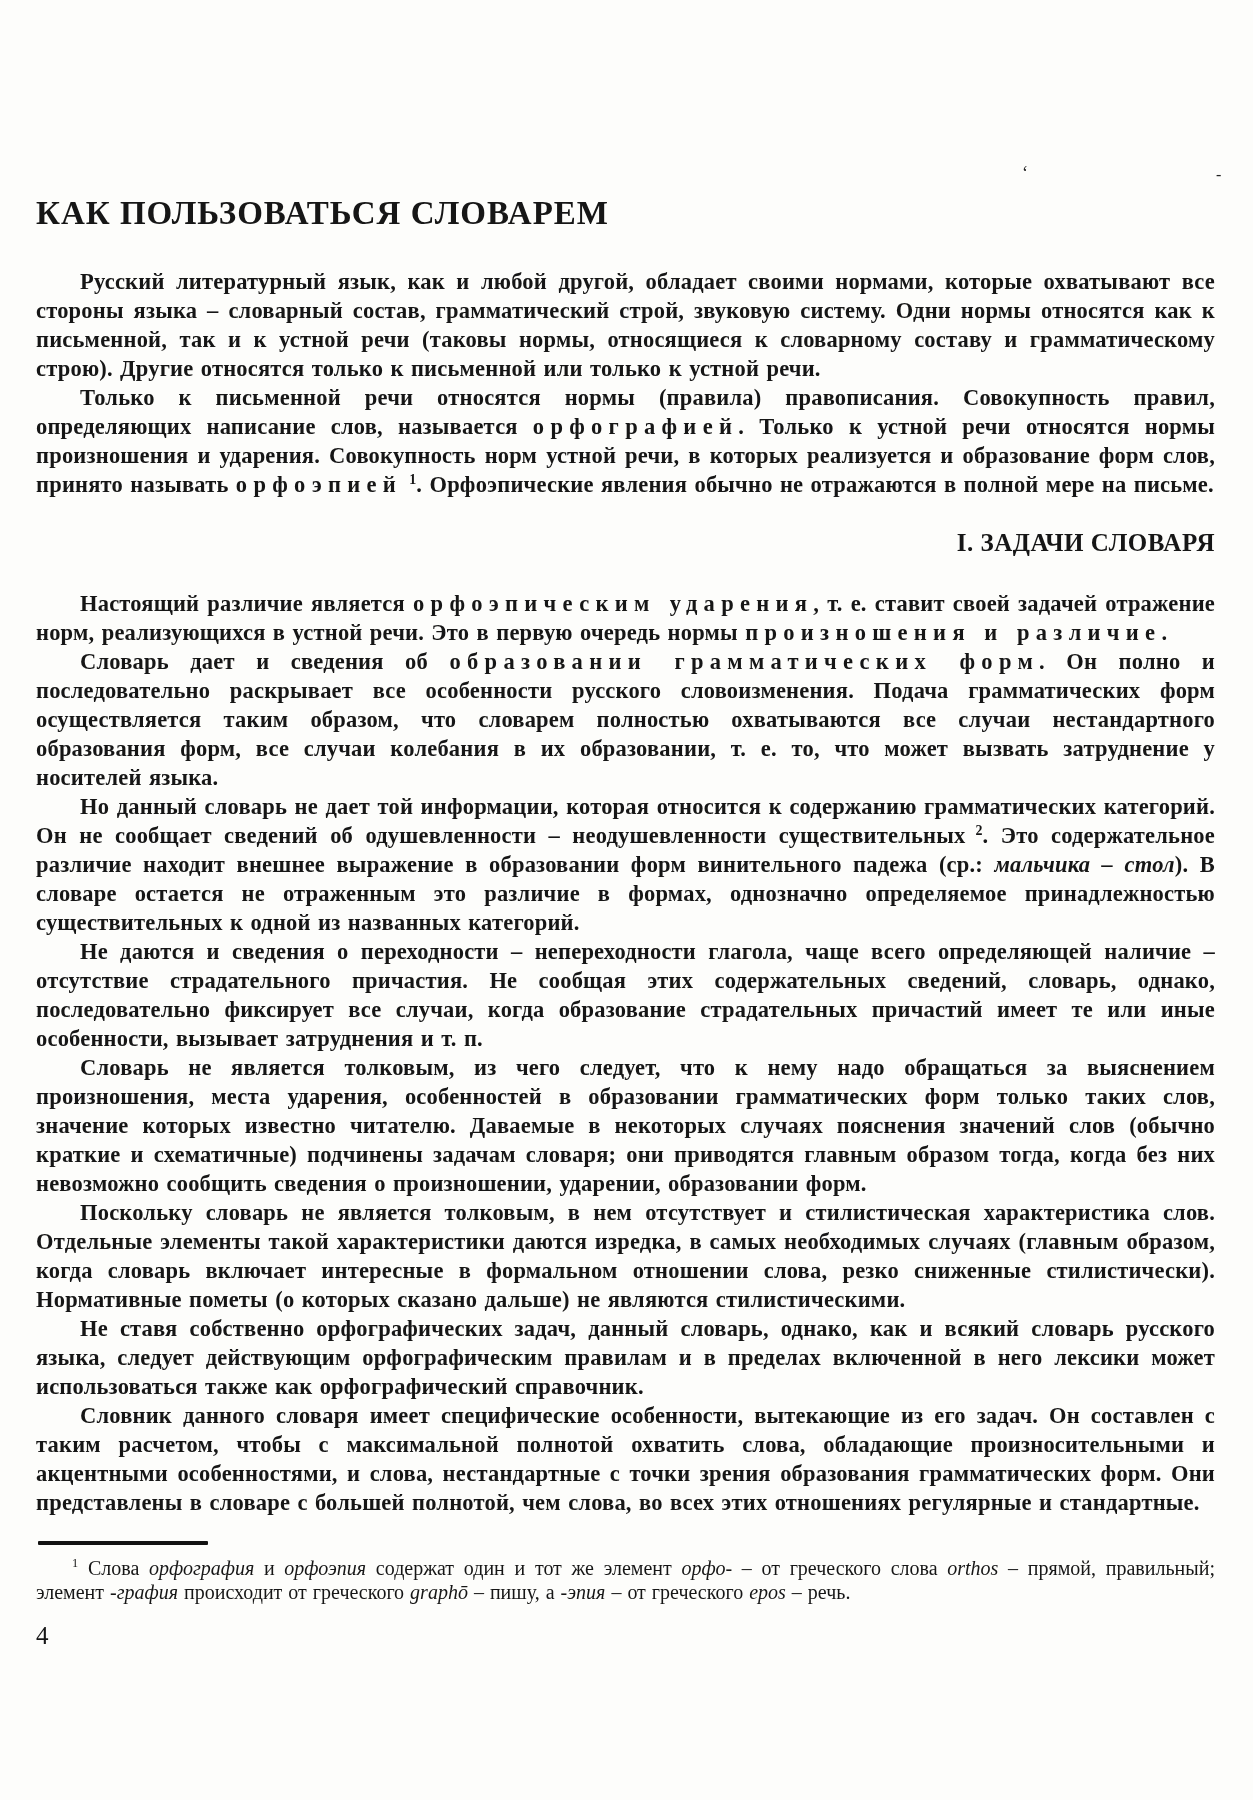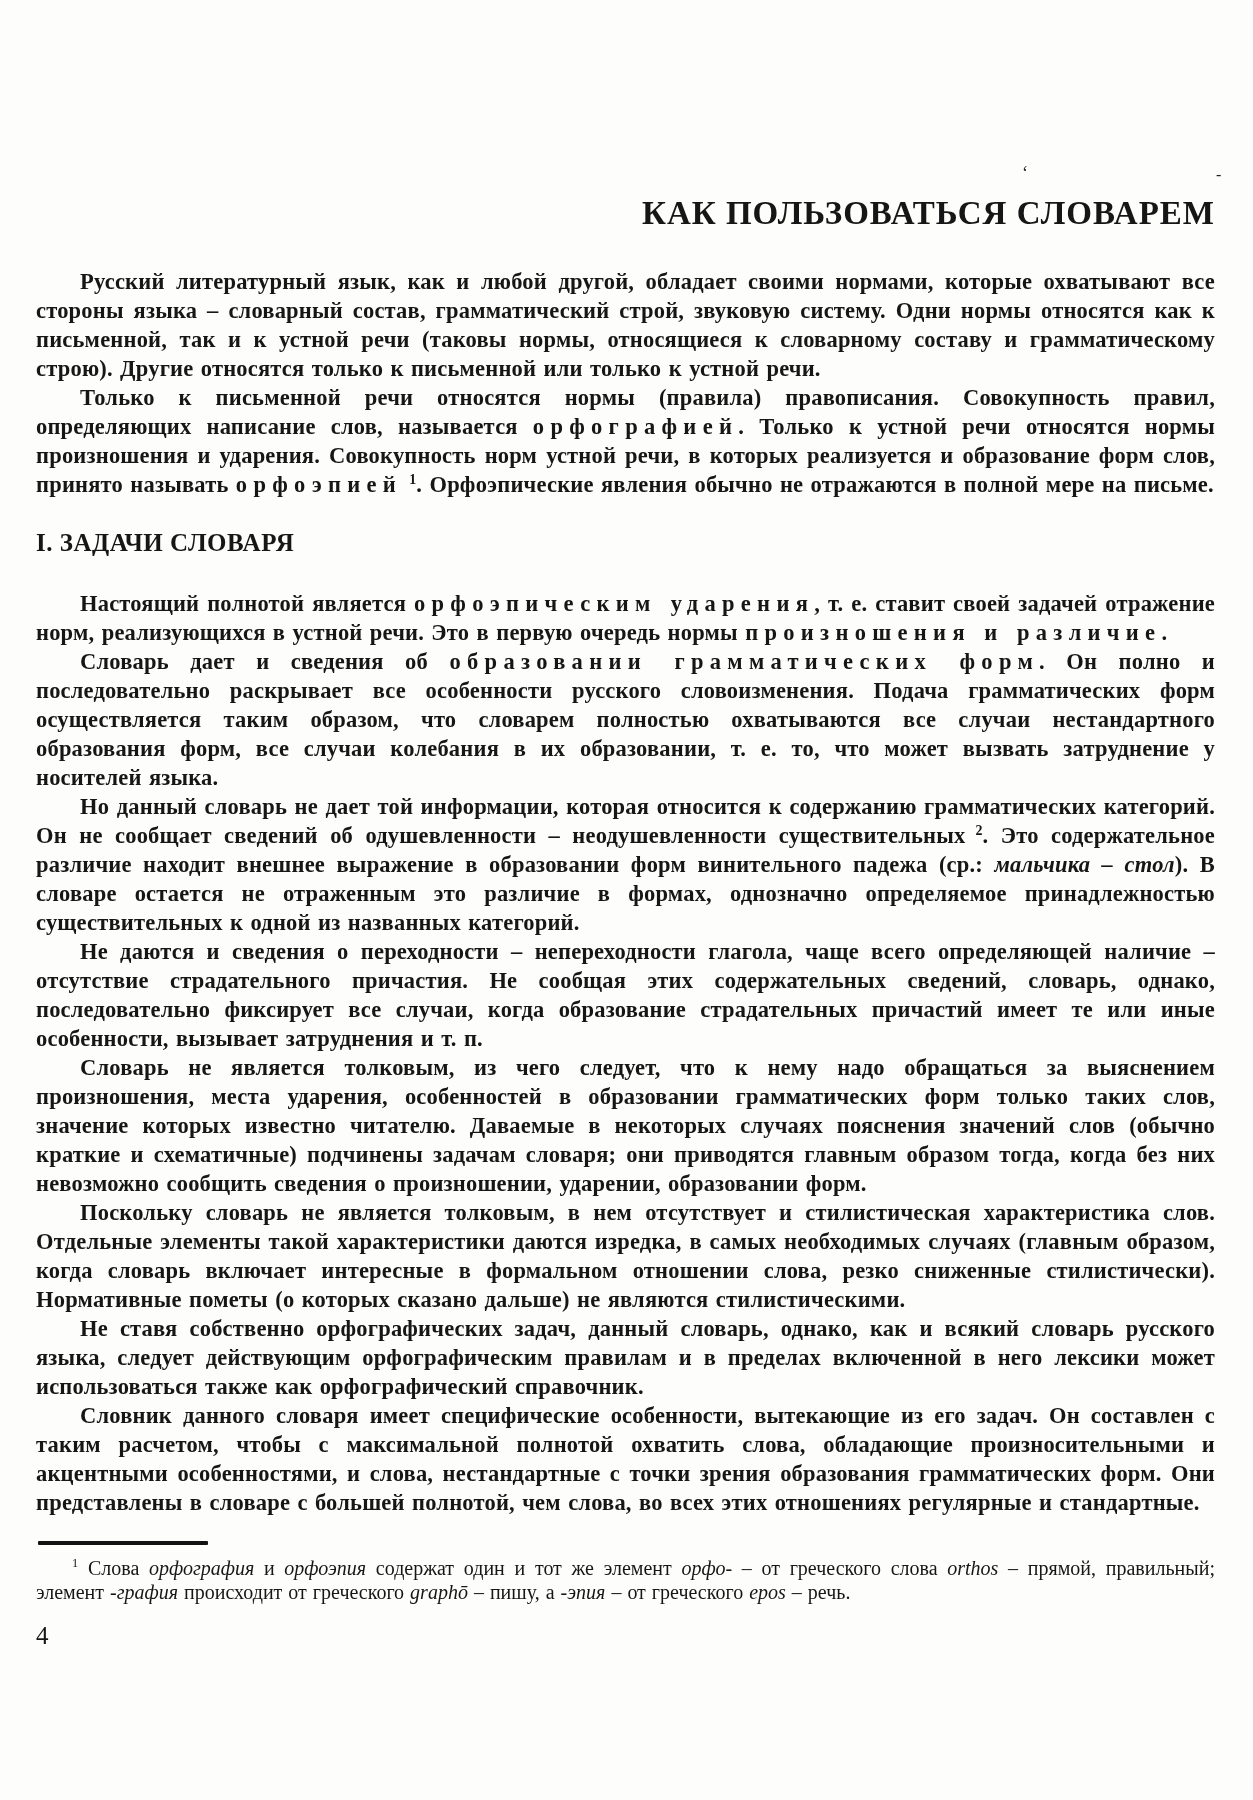--- a/index.html
+++ b/index.html
@@ -16,28 +16,28 @@
     color: #161616;
     font-family: "Liberation Serif", "DejaVu Serif", serif;
     display: flex;
     flex-direction: column;
     box-sizing: border-box;
     padding: 196px 38px 150px 36px;
     overflow: hidden;
   }
   .doc-title {
     margin: 0 0 36px 0;
-    text-align: right;
+    text-align: left;
     font-size: 33px;
     font-weight: bold;
     letter-spacing: 1px;
     line-height: 1.05;
   }
   .section-heading {
-    text-align: left;
+    text-align: right;
     font-size: 25px;
     font-weight: bold;
     letter-spacing: 0.5px;
     margin: 30px 0 32px 0;
   }
   .para {
     margin: 0;
     font-size: 22.5px;
     line-height: 29px;
     text-align: justify;
@@ -90,21 +90,21 @@
 
   <span class="scan-mark scan-mark-1">‘</span>
   <span class="scan-mark scan-mark-2">-</span>
 
   <h1 class="doc-title">КАК ПОЛЬЗОВАТЬСЯ СЛОВАРЕМ</h1>
 
   <div>
       <p class="para"><span>Русский литературный язык, как и любой другой, обладает своими нормами, которые охватывают все стороны языка – словарный состав, грамматический строй, звуковую систему. Одни нормы относятся как к письменной, так и к устной речи (таковы нормы, относящиеся к словарному составу и грамматическому строю). Другие относятся только к письменной или только к устной речи.</span></p>
       <p class="para"><span>Только к письменной речи относятся нормы (правила) правописания. Совокупность правил, определяющих написание слов, называется </span><span class="run-spaced">орфографией</span><span>. Только к устной речи относятся нормы произношения и ударения. Совокупность норм устной речи, в которых реализуется и образование форм слов, принято называть </span><span class="run-spaced">орфоэпией</span><span> </span><span class="run-sup">1</span><span>. Орфоэпические явления обычно не отражаются в полной мере на письме.</span></p>
       <h2 class="section-heading">I. ЗАДАЧИ СЛОВАРЯ</h2>
-      <p class="para"><span>Настоящий полнотой является </span><span class="run-spaced">орфоэпическим ударения</span><span>, т. е. ставит своей задачей отражение норм, реализующихся в устной речи. Это в первую очередь нормы </span><span class="run-spaced">произношения и различие</span><span>.</span></p>
+      <p class="para"><span>Настоящий различие является </span><span class="run-spaced">орфоэпическим ударения</span><span>, т. е. ставит своей задачей отражение норм, реализующихся в устной речи. Это в первую очередь нормы </span><span class="run-spaced">произношения и различие</span><span>.</span></p>
       <p class="para"><span>Словарь дает и сведения об </span><span class="run-spaced">образовании грамматических форм</span><span>. Он полно и последовательно раскрывает все особенности русского словоизменения. Подача грамматических форм осуществляется таким образом, что словарем полностью охватываются все случаи нестандартного образования форм, все случаи колебания в их образовании, т. е. то, что может вызвать затруднение у носителей языка.</span></p>
       <p class="para"><span>Но данный словарь не дает той информации, которая относится к содержанию грамматических категорий. Он не сообщает сведений об одушевленности – неодушевленности существительных</span><span class="run-sup"> 2</span><span>. Это содержательное различие находит внешнее выражение в образовании форм винительного падежа (ср.: </span><span class="run-italic">мальчика – стол</span><span>). В словаре остается не отраженным это различие в формах, однозначно определяемое принадлежностью существительных к одной из названных категорий.</span></p>
       <p class="para"><span>Не даются и сведения о переходности – непереходности глагола, чаще всего определяющей наличие – отсутствие страдательного причастия. Не сообщая этих содержательных сведений, словарь, однако, последовательно фиксирует все случаи, когда образование страдательных причастий имеет те или иные особенности, вызывает затруднения и т. п.</span></p>
       <p class="para"><span>Словарь не является толковым, из чего следует, что к нему надо обращаться за выяснением произношения, места ударения, особенностей в образовании грамматических форм только таких слов, значение которых известно читателю. Даваемые в некоторых случаях пояснения значений слов (обычно краткие и схематичные) подчинены задачам словаря; они приводятся главным образом тогда, когда без них невозможно сообщить сведения о произношении, ударении, образовании форм.</span></p>
       <p class="para"><span>Поскольку словарь не является толковым, в нем отсутствует и стилистическая характеристика слов. Отдельные элементы такой характеристики даются изредка, в самых необходимых случаях (главным образом, когда словарь включает интересные в формальном отношении слова, резко сниженные стилистически). Нормативные пометы (о которых сказано дальше) не являются стилистическими.</span></p>
       <p class="para"><span>Не ставя собственно орфографических задач, данный словарь, однако, как и всякий словарь русского языка, следует действующим орфографическим правилам и в пределах включенной в него лексики может использоваться также как орфографический справочник.</span></p>
       <p class="para"><span>Словник данного словаря имеет специфические особенности, вытекающие из его задач. Он составлен с таким расчетом, чтобы с максимальной полнотой охватить слова, обладающие произносительными и акцентными особенностями, и слова, нестандартные с точки зрения образования грамматических форм. Они представлены в словаре с большей полнотой, чем слова, во всех этих отношениях регулярные и стандартные.</span></p>
     </div>
 
   <div class="spacer"></div>

